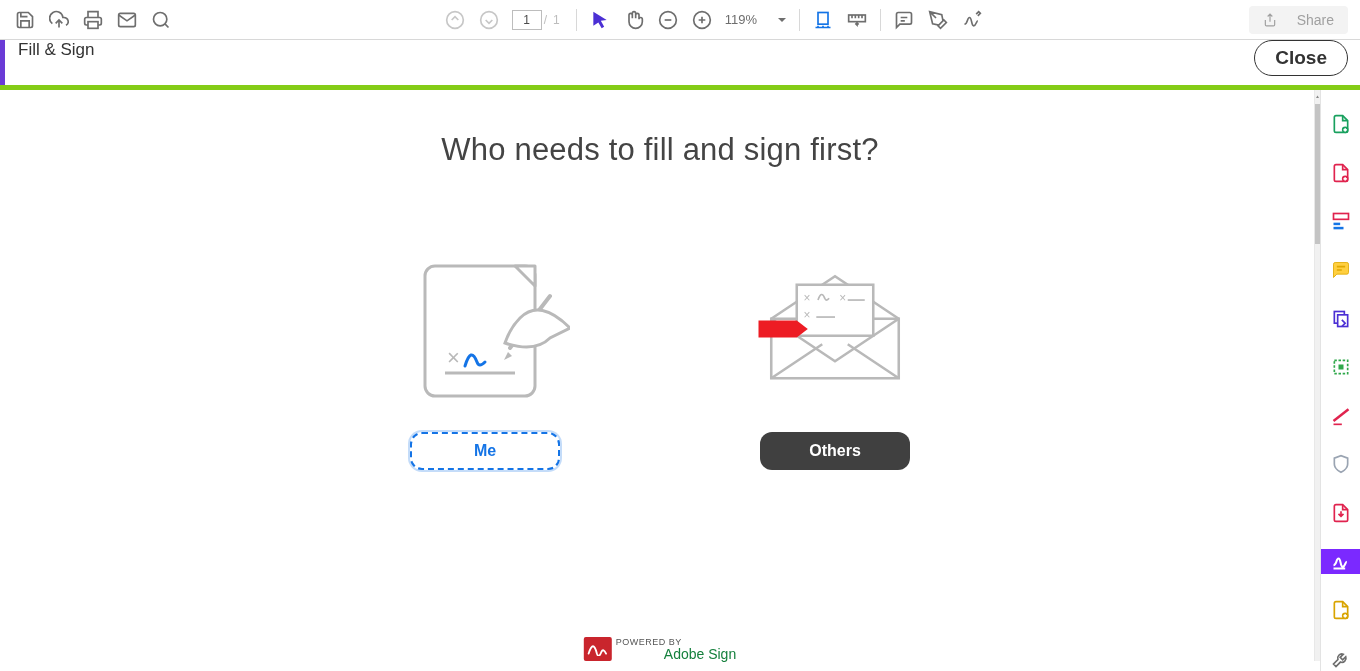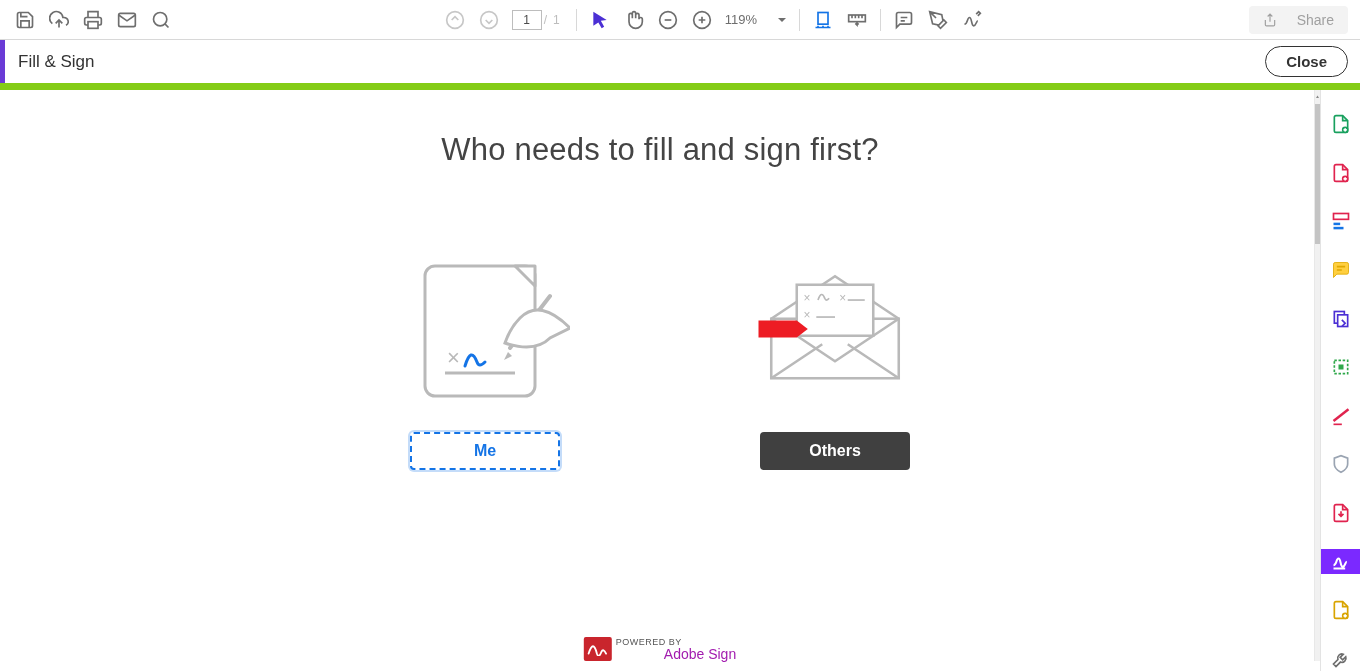--- a/index.html
+++ b/index.html
@@ -55,39 +55,39 @@
     border-radius: 4px;
     font-size: 14px;
     cursor: default;
     margin-right: 4px;
   }
   .share-btn svg { width:14px; height:14px; }
 
   
   .subheader {
     height: 50px;
-    border-bottom: 7px solid #84cc16;
-    display: flex; align-items: center;
+    border-bottom: 5px solid #84cc16;
+    display: flex; align-items: flex-start;
     padding: 0 12px 0 0;
     position: relative;
   }
   .subheader::before{
     content:""; position:absolute; left:0; top:0; bottom:0; width:5px;
     background:#6a3bd6;
   }
   .subheader-title {
     font-size: 17px; color: #333; font-weight: 400;
     padding-left: 18px;
   }
   .close-btn {
     margin-left: auto;
     border: 1.5px solid #333;
     border-radius: 18px;
     padding: 6px 20px;
-    font-size: 15px;
+    font-size: 19px;
     font-weight: 600;
     color: #333;
     background: #fff;
     cursor: pointer;
   }
 
   
   .main {
     display: flex;
     height: calc(671px - 40px - 50px);
@@ -132,21 +132,21 @@
   .option {
     display: flex; flex-direction: column; align-items: center;
   }
   .option-illus {
     width: 170px; height: 170px;
     display:flex; align-items:flex-end; justify-content:center;
   }
   .option-btn {
     margin-top: 24px;
     width: 150px; height: 38px;
-    border-radius: 4px;
+    border-radius: 12px;
     font-size: 16px; font-weight: 600;
     cursor: pointer;
     display:flex; align-items:center; justify-content:center;
     user-select:none;
   }
   .option-btn.me {
     background:#fff; color:#1474e6;
     border: 2px dashed #1474e6;
     box-shadow: 0 0 0 2px rgba(20,116,230,.25);
   }
@@ -161,21 +161,21 @@
     color:#333;
   }
   .powered-logo {
     width: 28px; height: 24px; background:#c9252d;
     display:flex;align-items:center;justify-content:center;
     border-radius:2px;
   }
   .powered-logo svg{width:22px;height:14px;}
   .powered-text { line-height:1; }
   .powered-text .small { font-size:9px; letter-spacing:.5px; color:#555; }
-  .powered-text .big { font-size:14px; color:#a21caf;margin-left:48px; }
+  .powered-text .big { font-size:14px; color:#15803d;margin-left:48px; }
 
   
   .rail {
     width: 40px;
     border-left: 1px solid #e3e3e3;
     display: flex;
     flex-direction: column;
     align-items: center;
     gap: 24px;
     padding-top: 22px;

